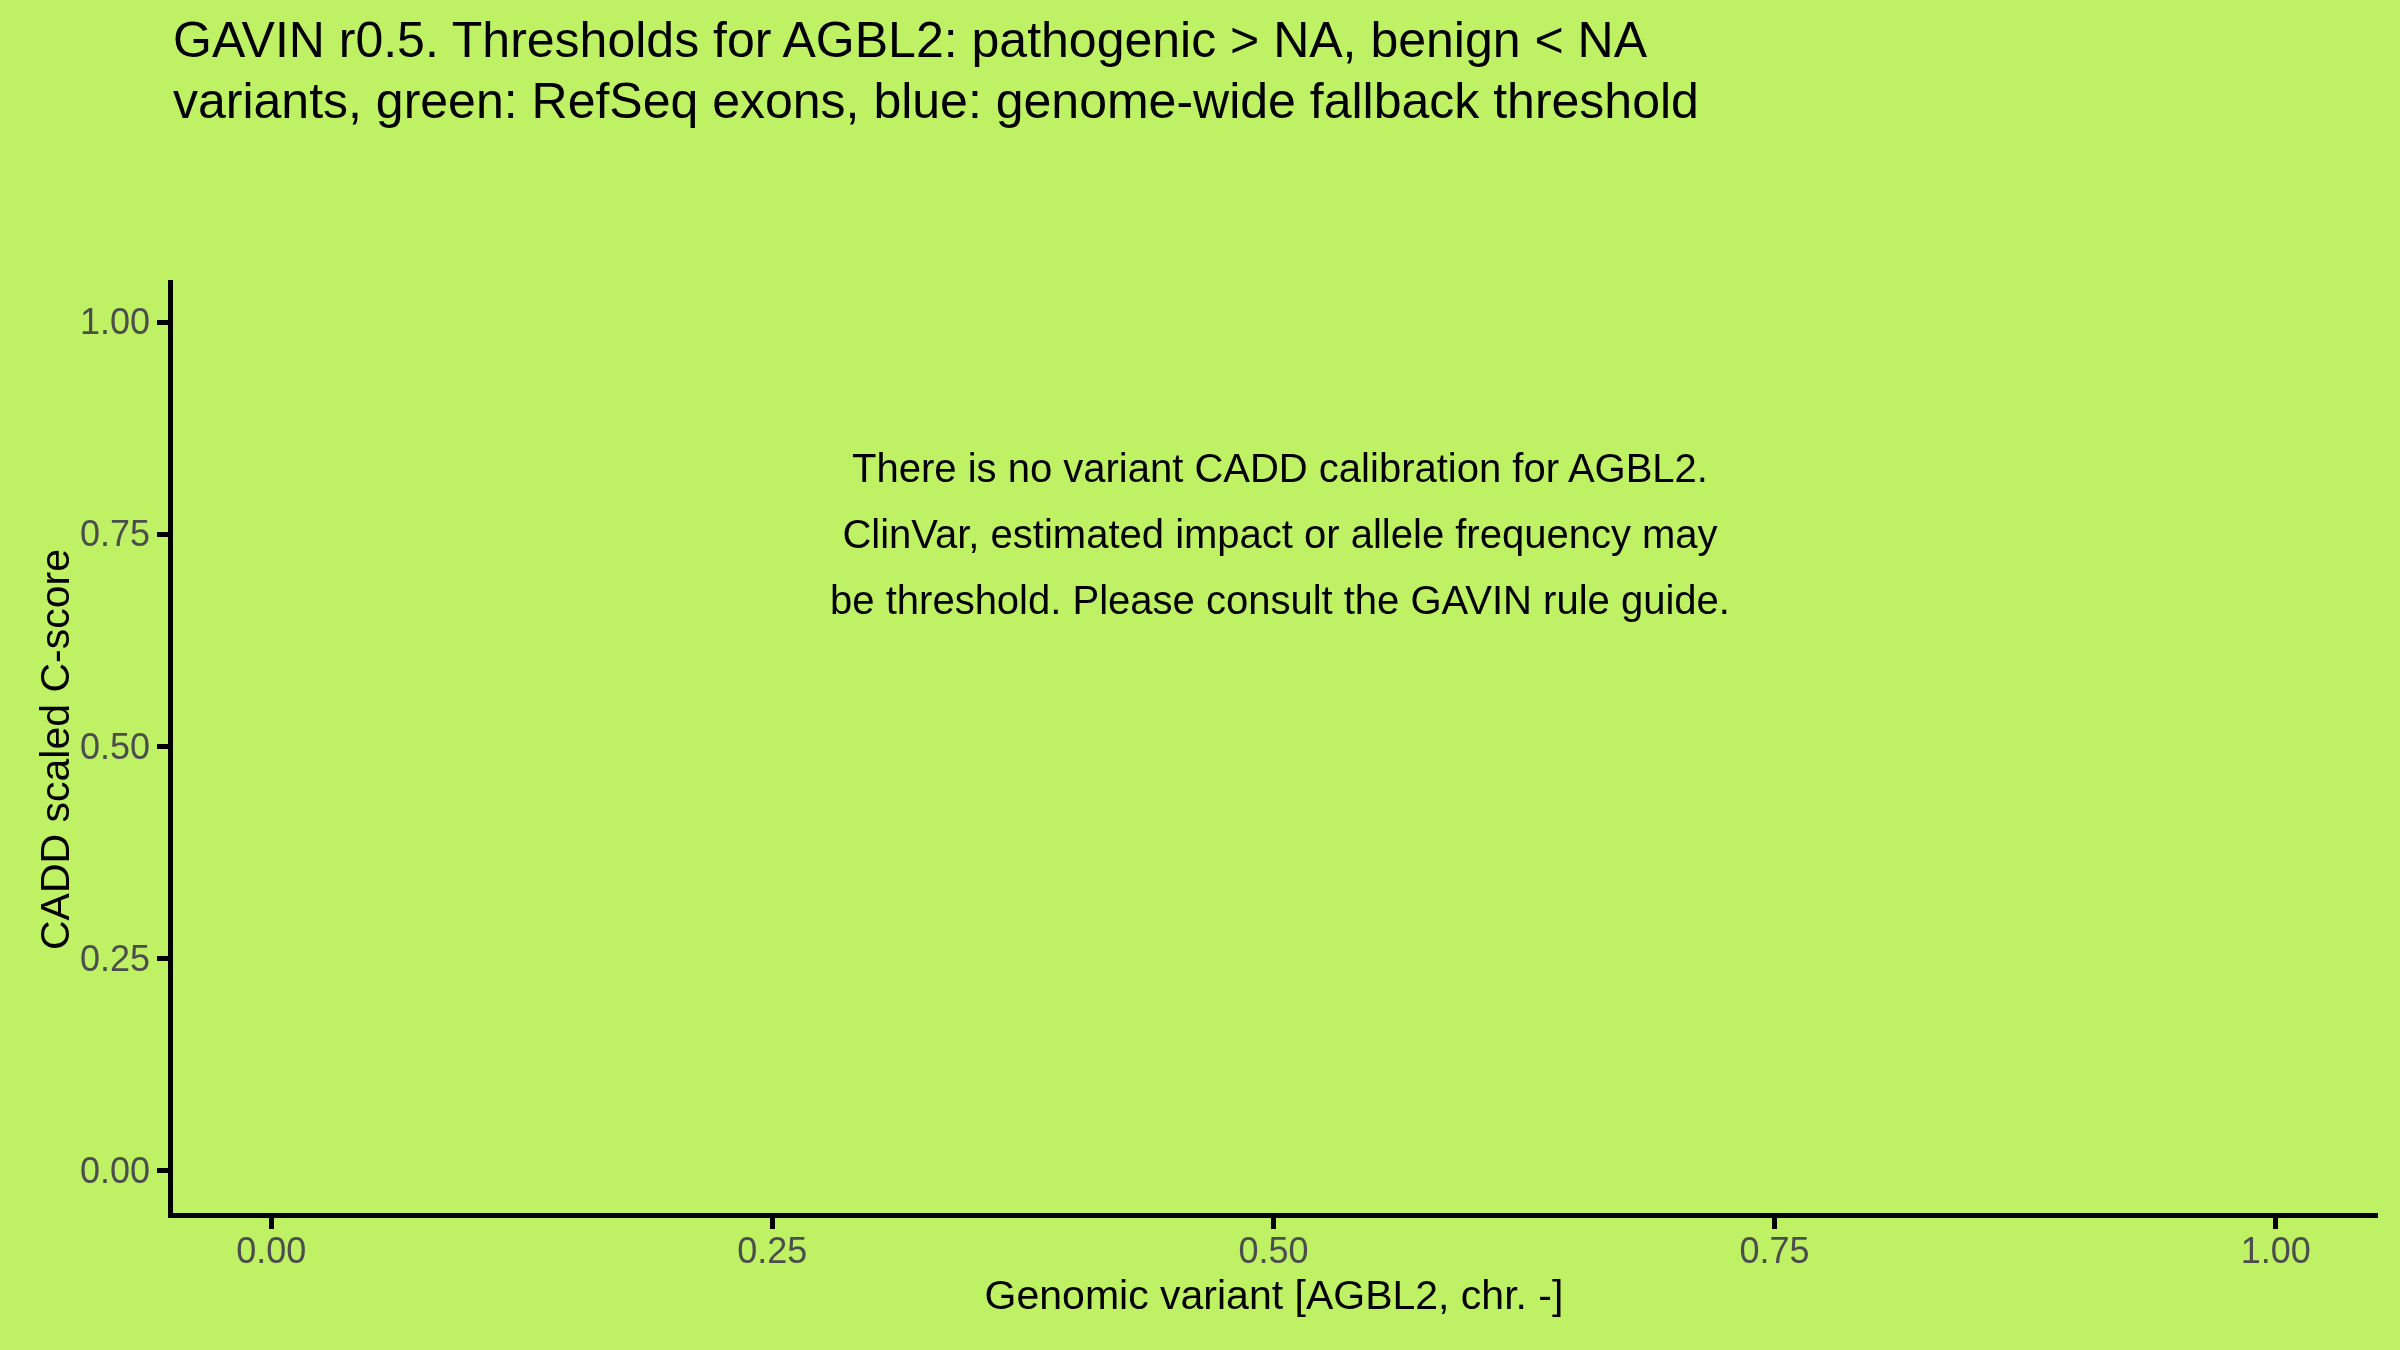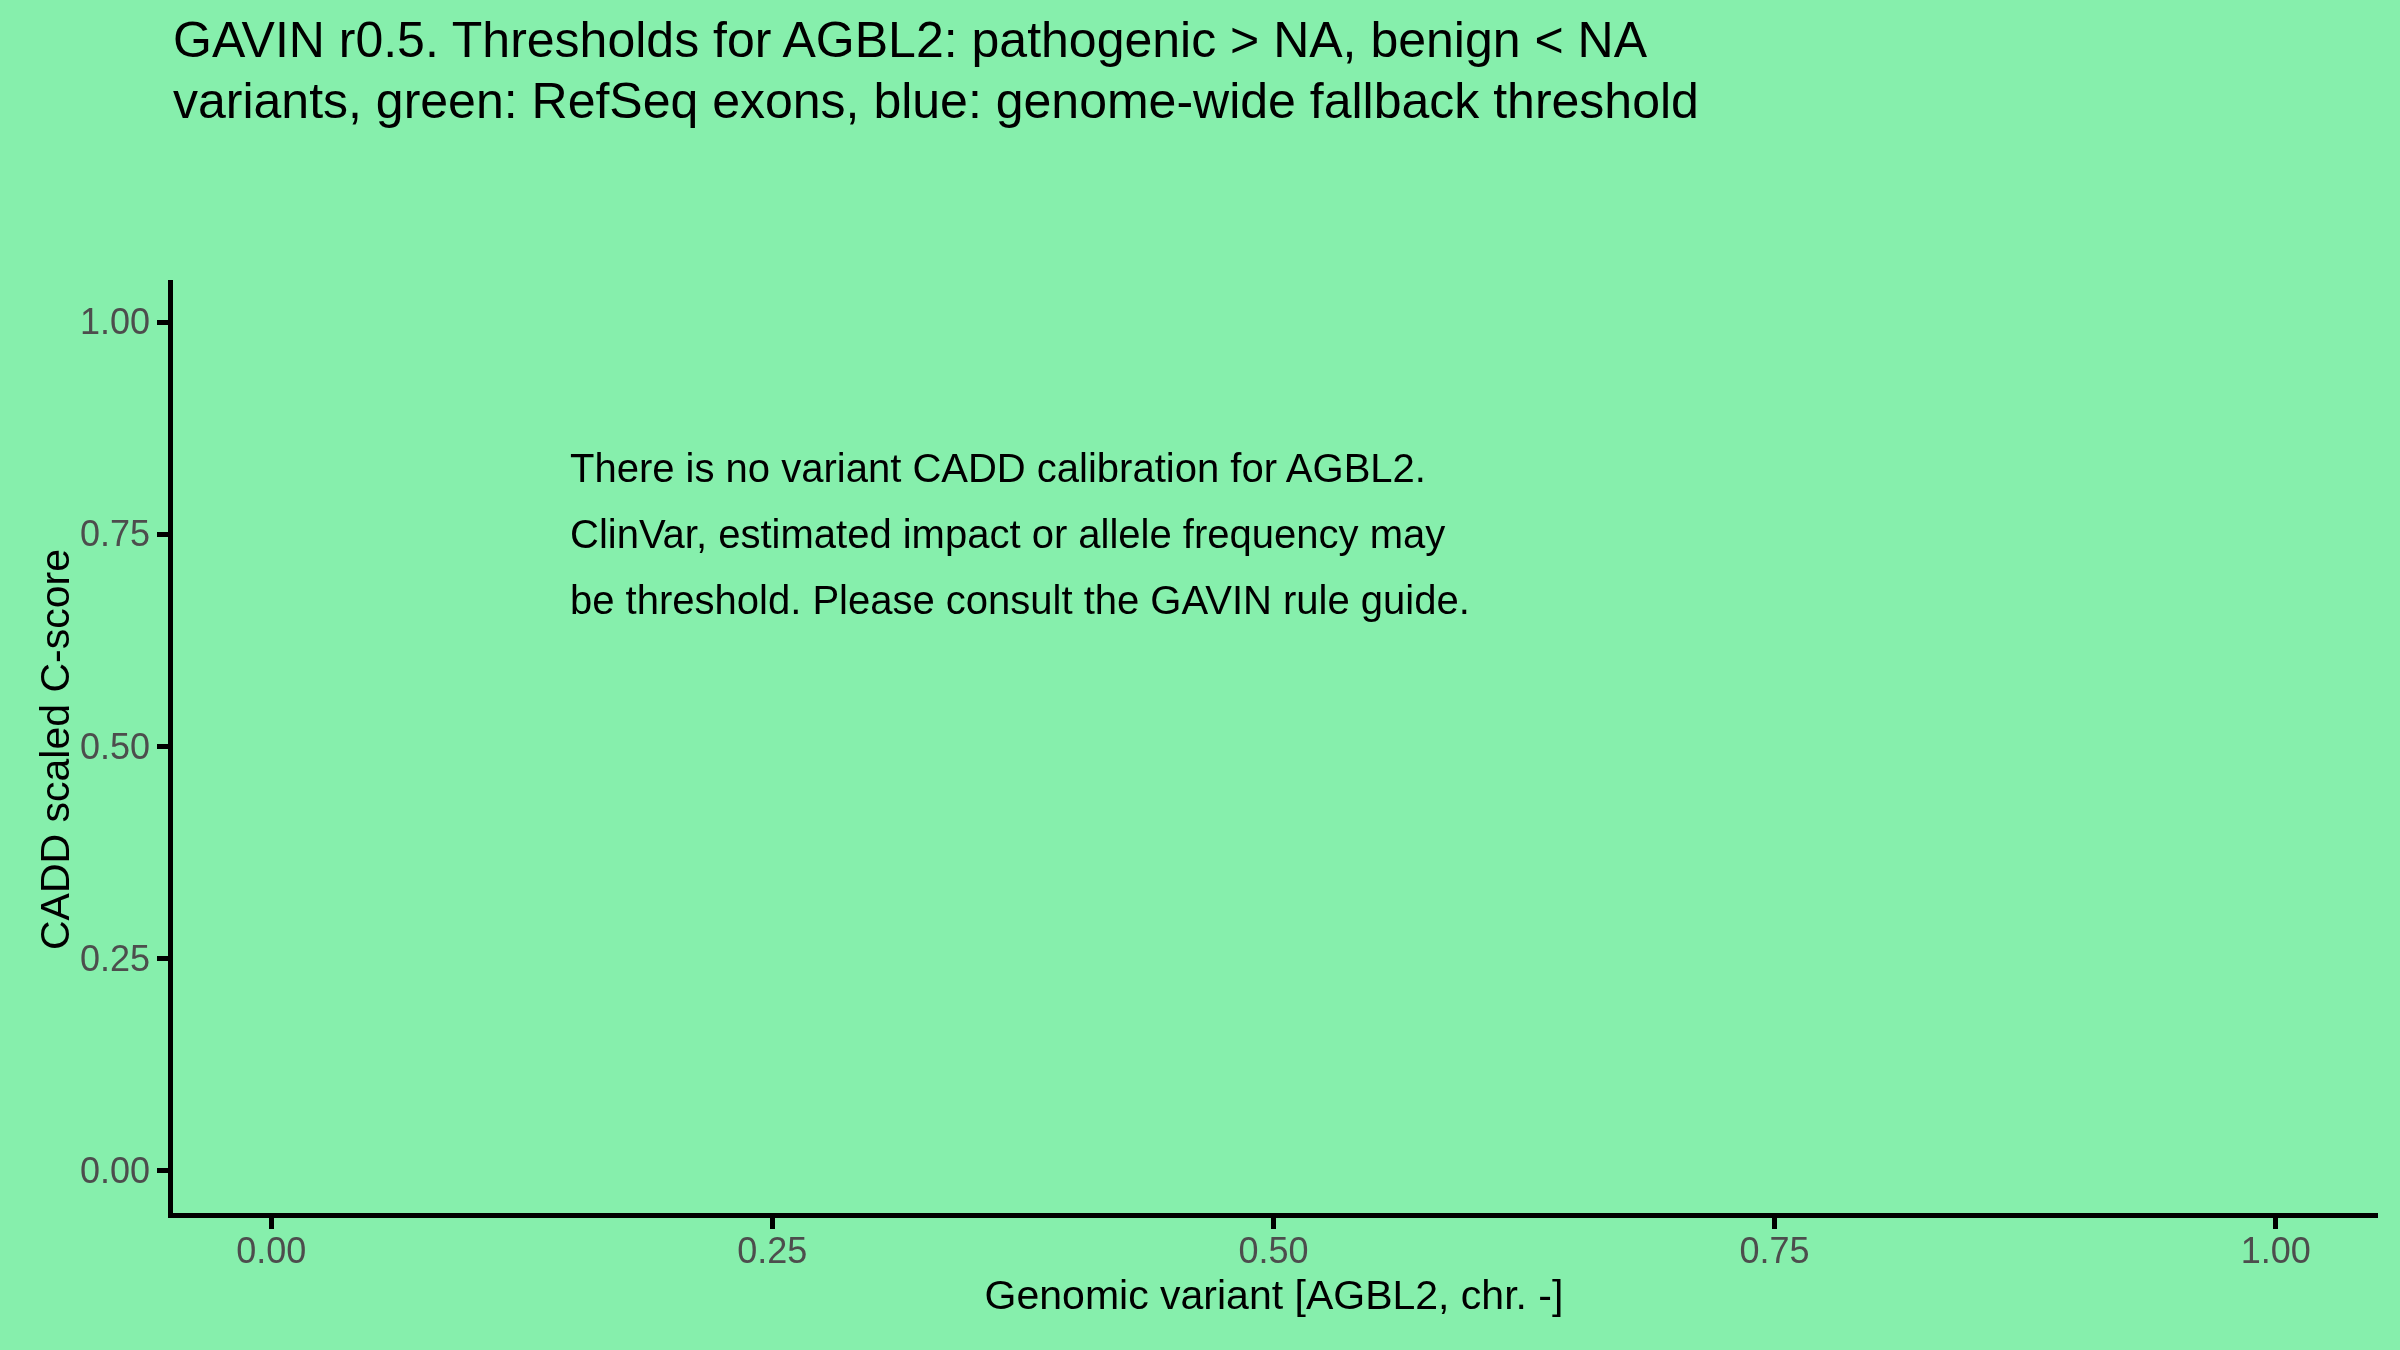--- a/index.html
+++ b/index.html
@@ -5,34 +5,35 @@
   html, body { margin: 0; padding: 0; }
   body {
     width: 2400px; height: 1350px;
     background: #ffffff;
     font-family: "Liberation Sans", sans-serif;
     overflow: hidden;
   }
   #figure {
     position: relative;
     width: 2400px; height: 1350px;
-    background: #86efac;
+    background: #bef264;
   }
   .plot-title {
     position: absolute;
     left: 173px; top: 10px;
     font-size: 50px;
     line-height: 61px;
     color: #000000;
     white-space: nowrap;
   }
   .annotation {
     position: absolute;
     left: 570px; top: 435px;
     width: 1420px;
+    text-align: center;
     font-size: 40px;
     line-height: 66px;
     color: #000000;
   }
   .axis-title-x {
     position: absolute;
     left: 170px; top: 1272px;
     width: 2208px;
     text-align: center;
     font-size: 41px;

